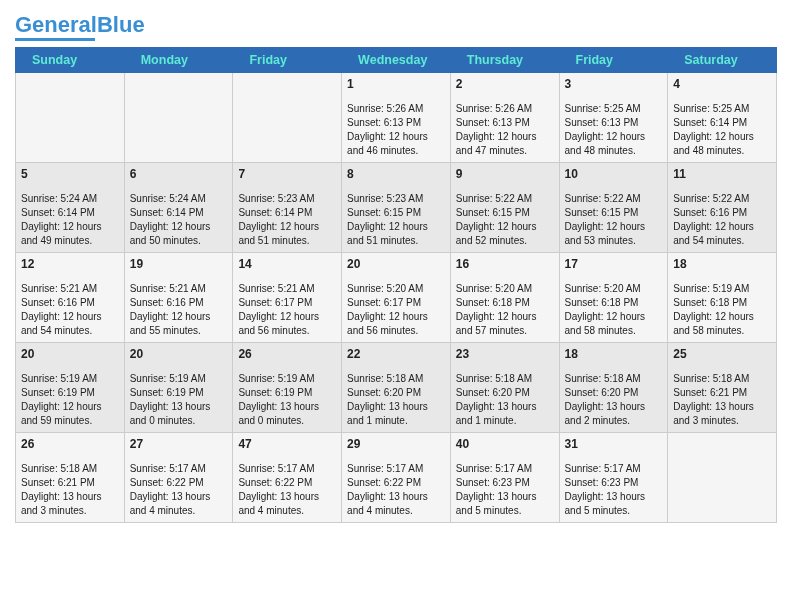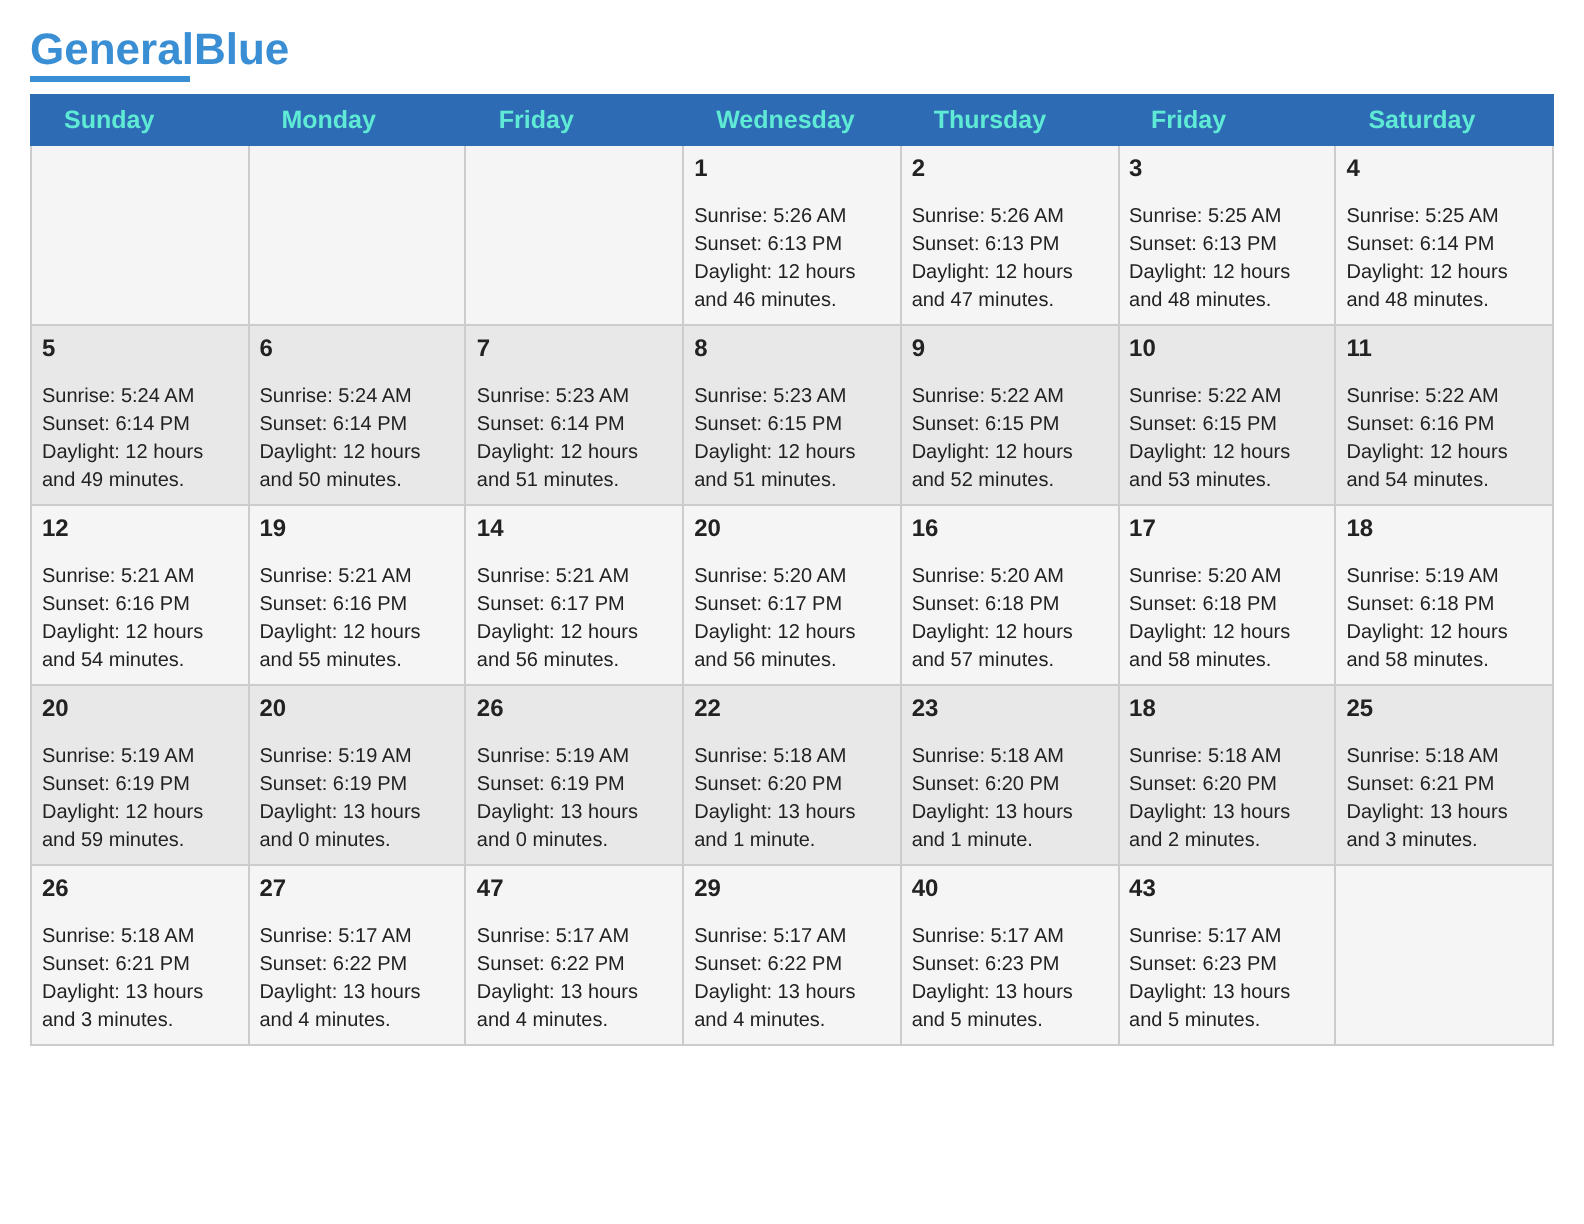--- a/index.html
+++ b/index.html
@@ -340,21 +340,21 @@
 and 4 minutes.</div>
         </td>
         <td>
           <span class="day-num">40</span>
           <div class="cell-content" style="white-space: pre-line;">Sunrise: 5:17 AM
 Sunset: 6:23 PM
 Daylight: 13 hours
 and 5 minutes.</div>
         </td>
         <td>
-          <span class="day-num">43</span>
+          <span class="day-num">31</span>
           <div class="cell-content" style="white-space: pre-line;">Sunrise: 5:17 AM
 Sunset: 6:23 PM
 Daylight: 13 hours
 and 5 minutes.</div>
         </td>
         <td></td>
       </tr>
     </tbody>
 </table>
 

